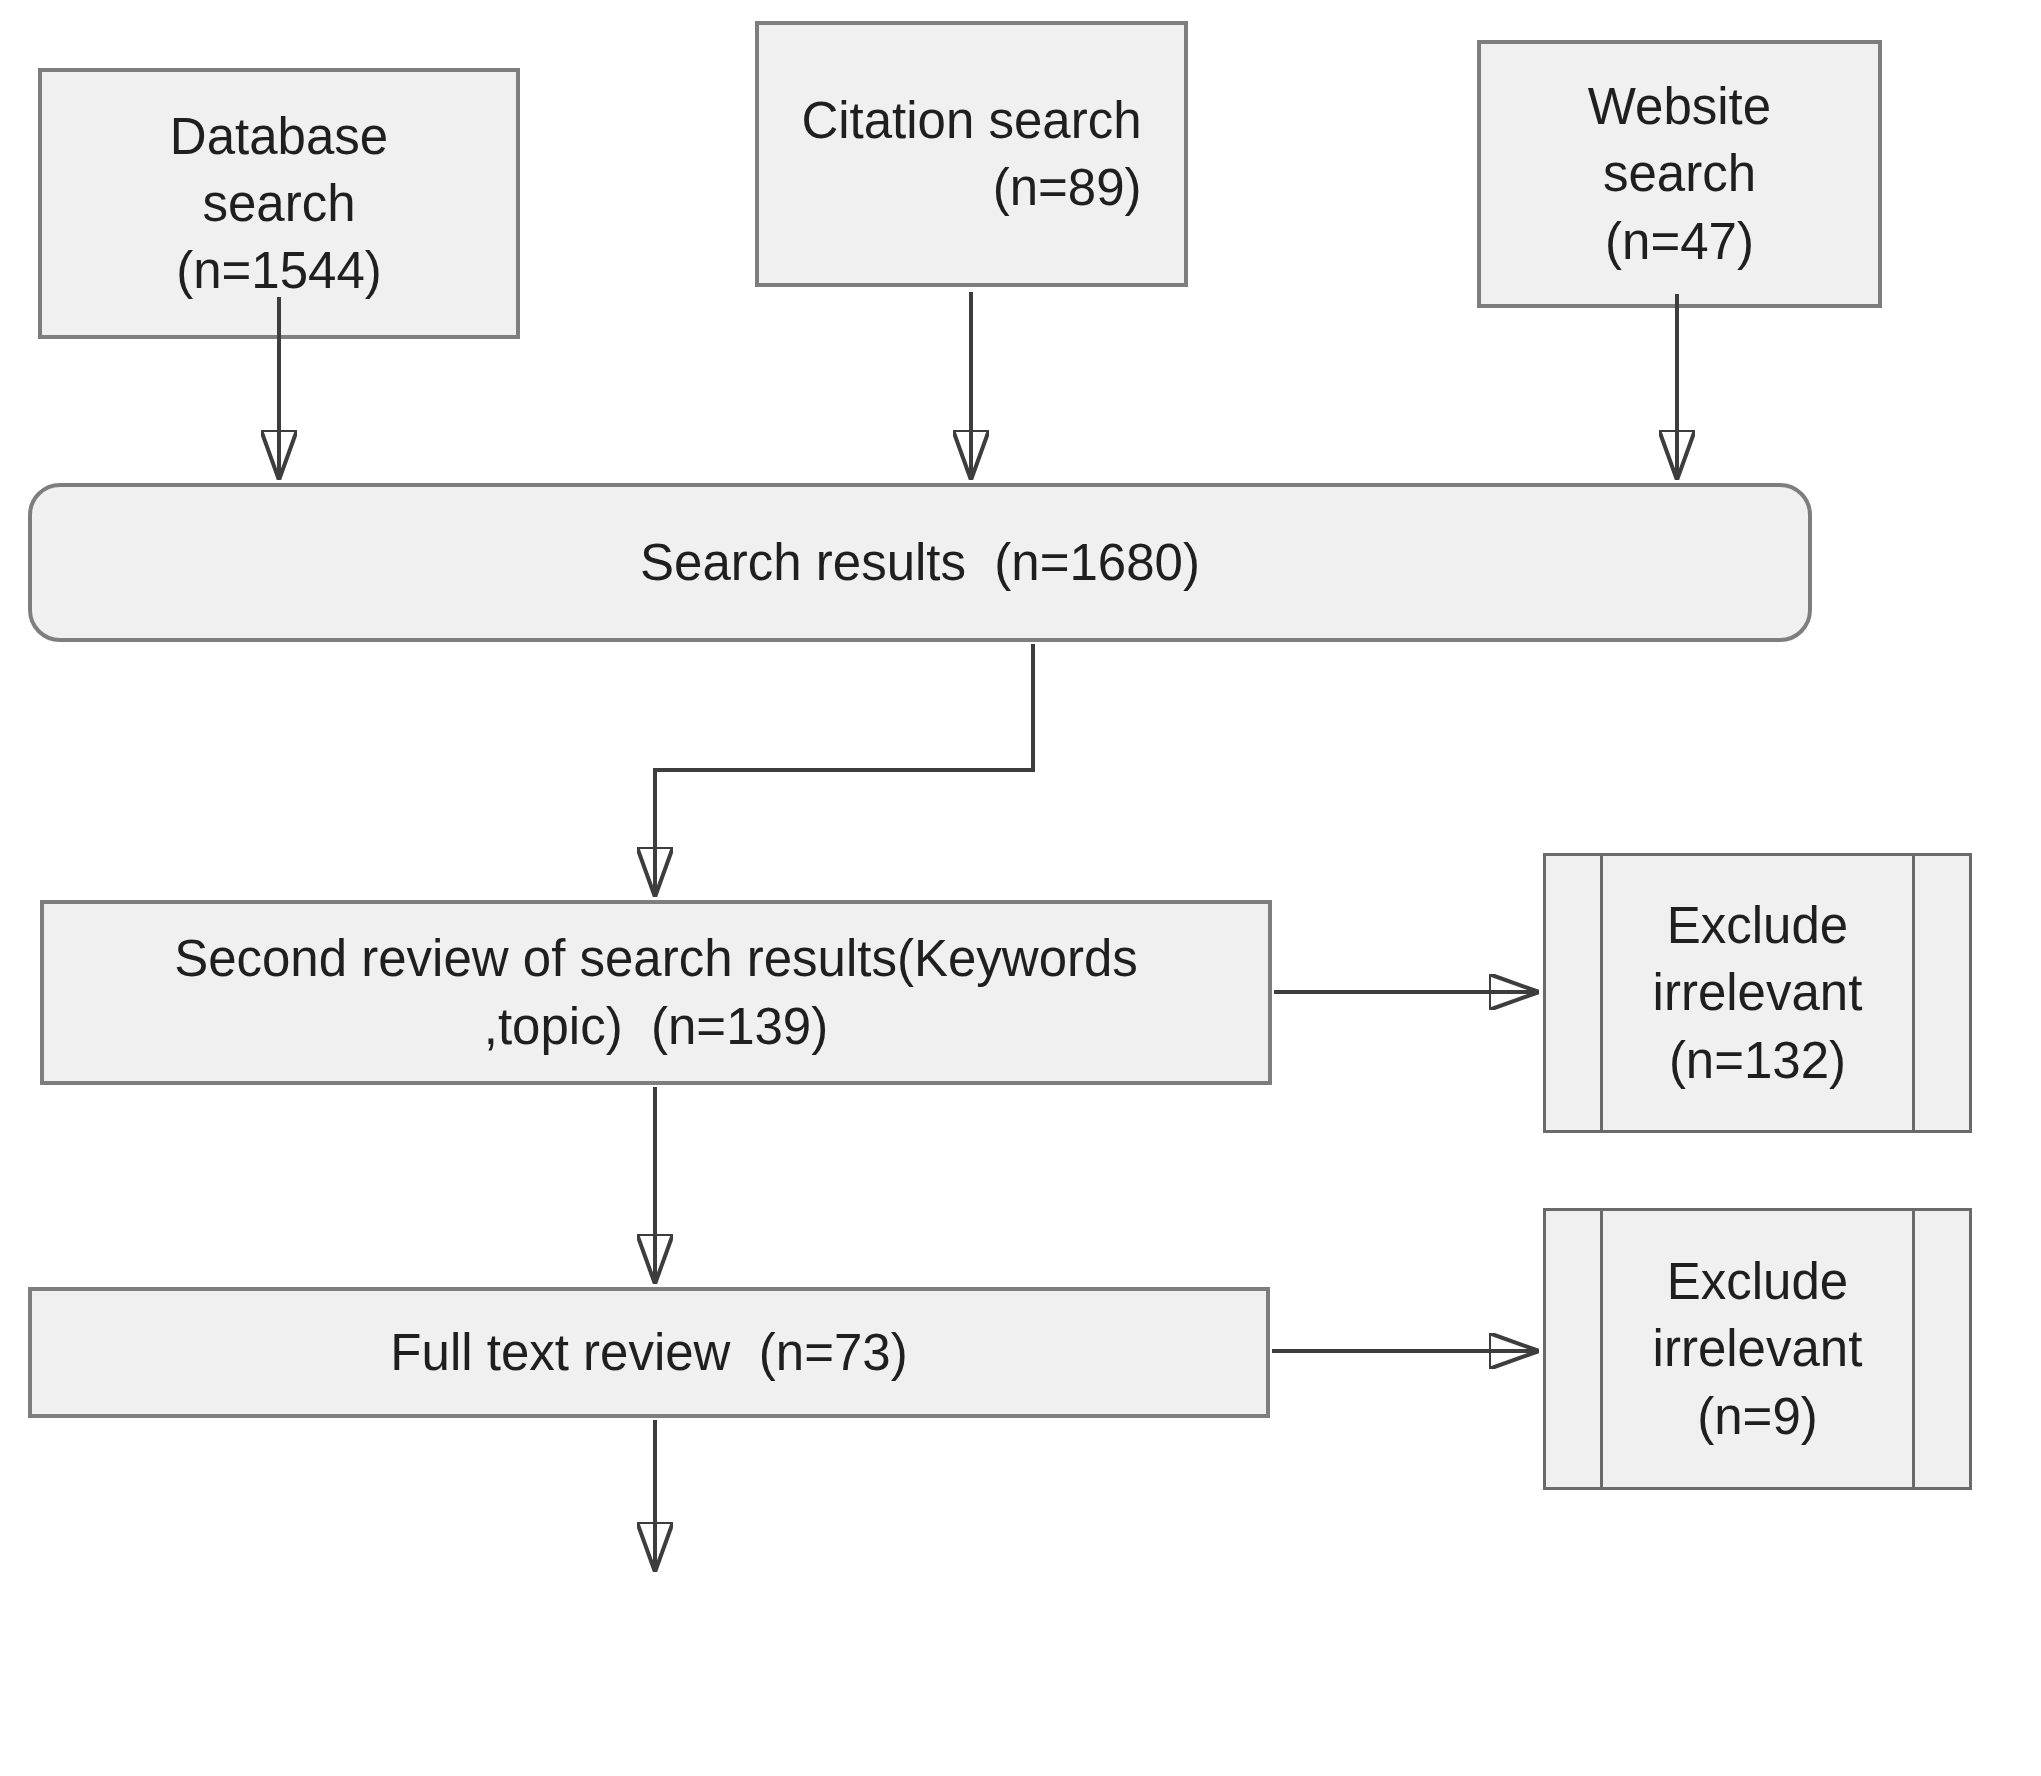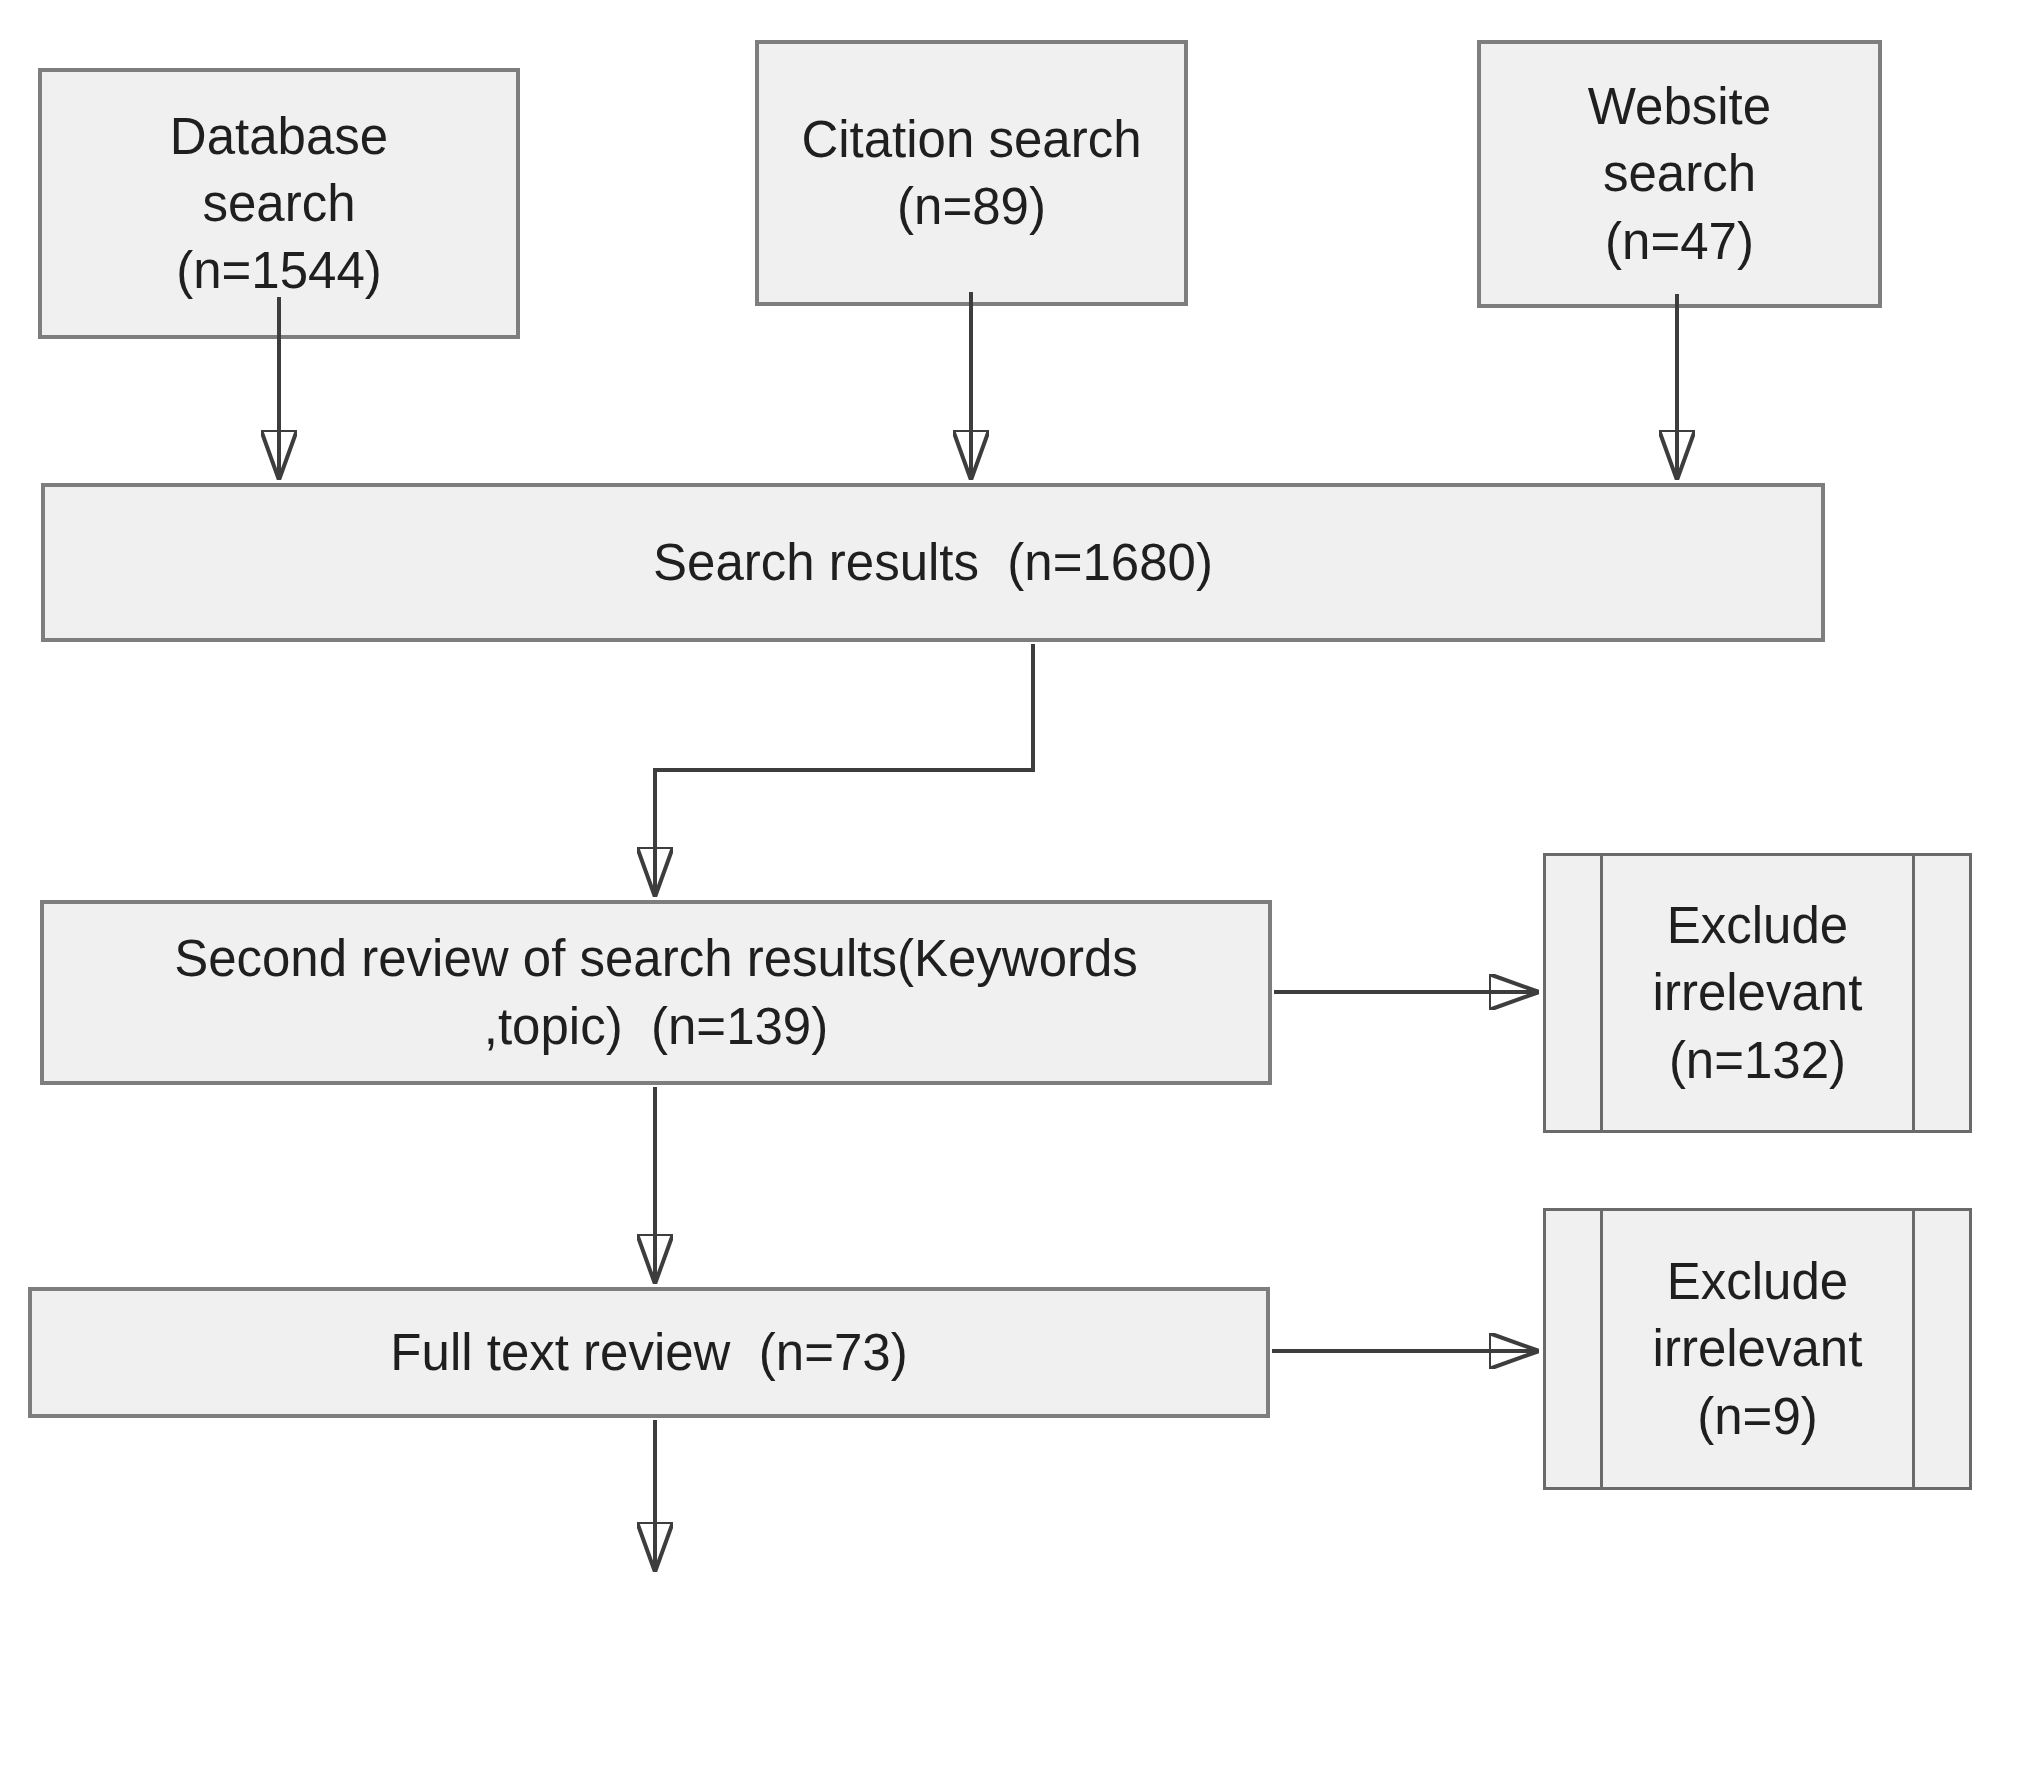--- a/index.html
+++ b/index.html
@@ -34,23 +34,23 @@
     position:absolute;top:0;bottom:0;width:3px;
     background:var(--border-dark);z-index:1;
   }
   .bar-l{left:54px;}
   .bar-r{right:54px;}
   #connectors{position:absolute;left:0;top:0;width:2041px;height:1776px;z-index:3;pointer-events:none;}
   #connectors path{stroke:var(--line);stroke-width:4;fill:none;stroke-linejoin:miter;}
 
   
   #node-database       {left:38px;   top:24px;   width:482px;  height:271px;margin-top:44px;}
-  #node-citation       {left:755px;  top:40px;   width:433px;  height:266px;}
+  #node-citation       {left:755px;  top:21px;   width:433px;  height:266px;text-align:right;}
   #node-website        {left:1477px; top:24px;   width:405px;  height:268px;margin-top:16px;}
-  #node-search-results {left:41px;   top:483px;  width:1784px; height:159px;}
+  #node-search-results {left:28px;   top:483px;  width:1784px; height:159px;border-radius:32px;}
   #node-second-review  {left:40px;   top:900px;  width:1232px; height:185px;}
   #node-exclude-1      {left:1543px; top:853px;  width:429px;  height:280px;}
   #node-full-text      {left:28px;   top:1287px; width:1242px; height:131px;}
   #node-exclude-2      {left:1543px; top:1208px; width:429px;  height:282px;}
   #node-final          {left:357px;  top:1575px; width:596px;  height:177px;}
 </style>
 </head>
 <body>
 
 <div id="canvas">

